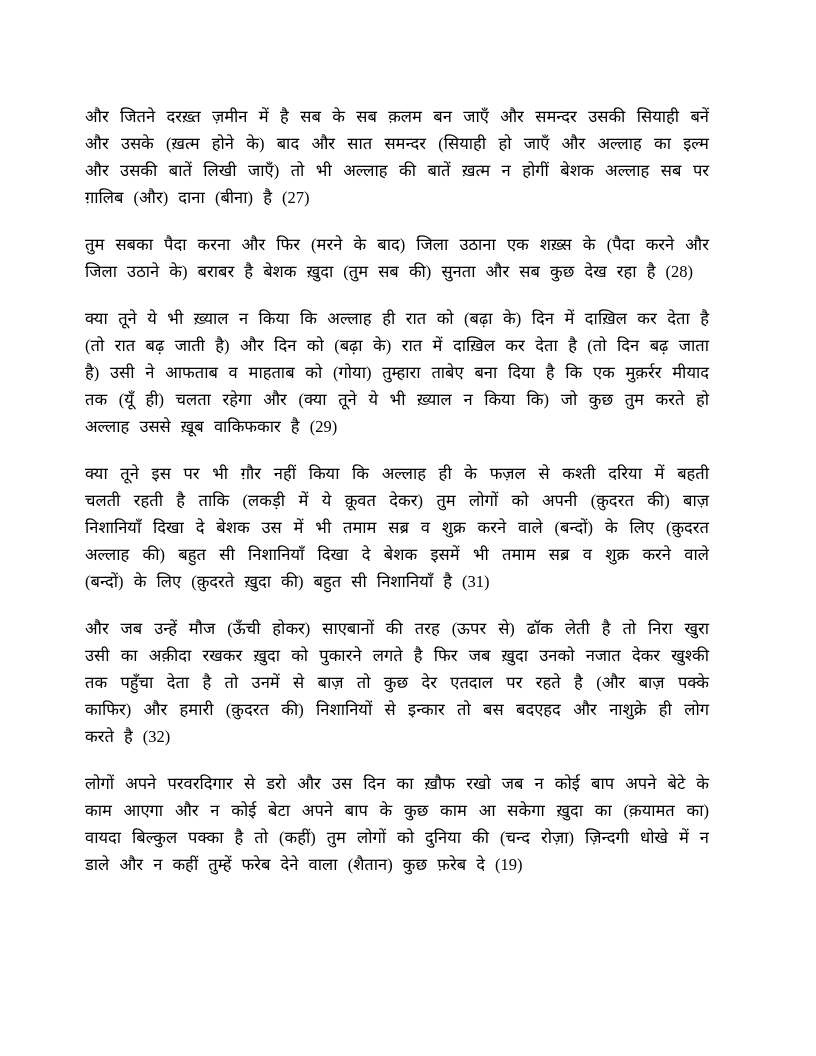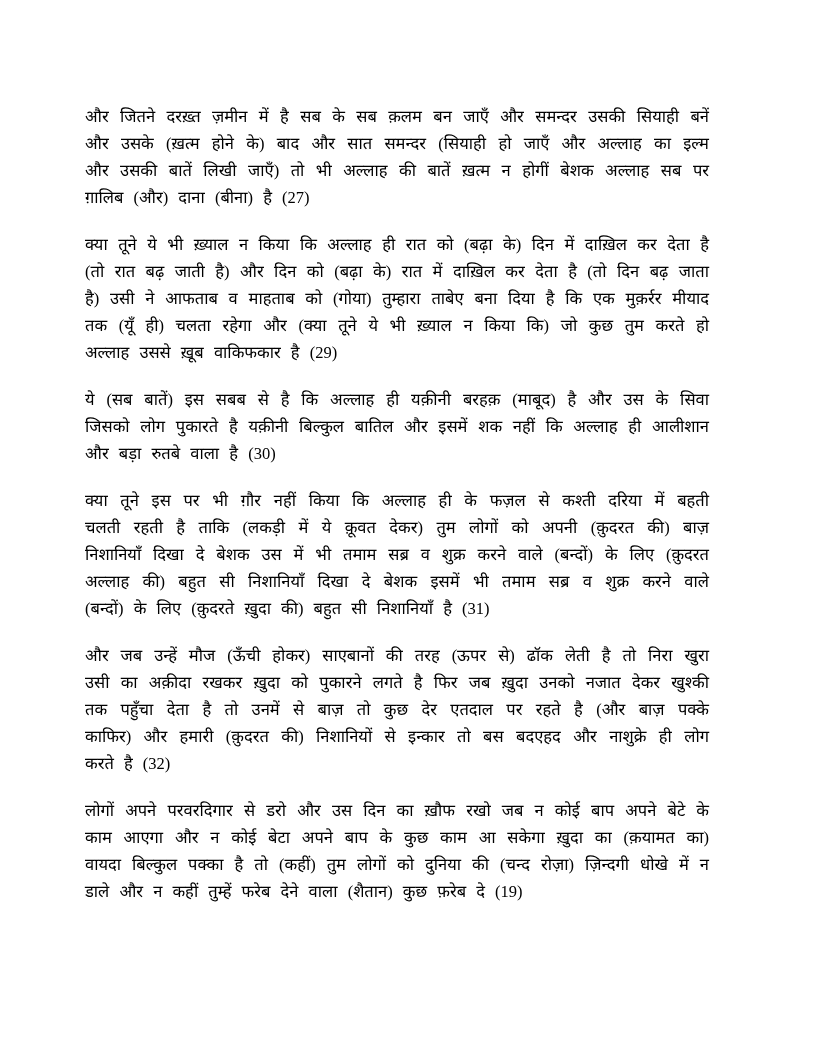--- a/index.html
+++ b/index.html
@@ -30,19 +30,19 @@
     text-justify: inter-word;
     word-spacing: 6px;
   }
 </style>
 </head>
 <body>
 
 <div class="page">
   <div class="content">
     <p class="para">और जितने दरख़्त ज़मीन में है सब के सब क़लम बन जाएँ और समन्दर उसकी सियाही बनें और उसके (ख़त्म होने के) बाद और सात समन्दर (सियाही हो जाएँ और अल्लाह का इल्म और उसकी बातें लिखी जाएँ) तो भी अल्लाह की बातें ख़त्म न होगीं बेशक अल्लाह सब पर ग़ालिब (और) दाना (बीना) है (27)</p>
+    <p class="para">तुम सबका पैदा करना और फिर (मरने के बाद) जिला उठाना एक शख़्स के (पैदा करने और जिला उठाने के) बराबर है बेशक ख़ुदा (तुम सब की) सुनता और सब कुछ देख रहा है (28)</p>
     <p class="para">क्या तूने ये भी ख़्याल न किया कि अल्लाह ही रात को (बढ़ा के) दिन में दाख़िल कर देता है (तो रात बढ़ जाती है) और दिन को (बढ़ा के) रात में दाख़िल कर देता है (तो दिन बढ़ जाता है) उसी ने आफताब व माहताब को (गोया) तुम्हारा ताबेए बना दिया है कि एक मुक़र्रर मीयाद तक (यूँ ही) चलता रहेगा और (क्या तूने ये भी ख़्याल न किया कि) जो कुछ तुम करते हो अल्लाह उससे ख़ूब वाकिफकार है (29)</p>
-    <p class="para">ये (सब बातें) इस सबब से है कि अल्लाह ही यक़ीनी बरहक़ (माबूद) है और उस के सिवा जिसको लोग पुकारते है यक़ीनी बिल्कुल बातिल और इसमें शक नहीं कि अल्लाह ही आलीशान और बड़ा रुतबे वाला है (30)</p>
     <p class="para">क्या तूने इस पर भी ग़ौर नहीं किया कि अल्लाह ही के फज़ल से कश्ती दरिया में बहती चलती रहती है ताकि (लकड़ी में ये क़ूवत देकर) तुम लोगों को अपनी (क़ुदरत की) बाज़ निशानियाँ दिखा दे बेशक उस में भी तमाम सब्र व शुक्र करने वाले (बन्दों) के लिए (क़ुदरत अल्लाह की) बहुत सी निशानियाँ दिखा दे बेशक इसमें भी तमाम सब्र व शुक्र करने वाले (बन्दों) के लिए (क़ुदरते ख़ुदा की) बहुत सी निशानियाँ है (31)</p>
     <p class="para">और जब उन्हें मौज (ऊँची होकर) साएबानों की तरह (ऊपर से) ढॉक लेती है तो निरा खुरा उसी का अक़ीदा रखकर ख़ुदा को पुकारने लगते है फिर जब ख़ुदा उनको नजात देकर खुश्की तक पहुँचा देता है तो उनमें से बाज़ तो कुछ देर एतदाल पर रहते है (और बाज़ पक्के काफिर) और हमारी (क़ुदरत की) निशानियों से इन्कार तो बस बदएहद और नाशुक्रे ही लोग करते है (32)</p>
     <p class="para">लोगों अपने परवरदिगार से डरो और उस दिन का ख़ौफ रखो जब न कोई बाप अपने बेटे के काम आएगा और न कोई बेटा अपने बाप के कुछ काम आ सकेगा ख़ुदा का (क़यामत का) वायदा बिल्कुल पक्का है तो (कहीं) तुम लोगों को दुनिया की (चन्द रोज़ा) ज़िन्दगी धोखे में न डाले और न कहीं तुम्हें फरेब देने वाला (शैतान) कुछ फ़रेब दे (19)</p>
   </div>
 </div>
 
 </body></html>

